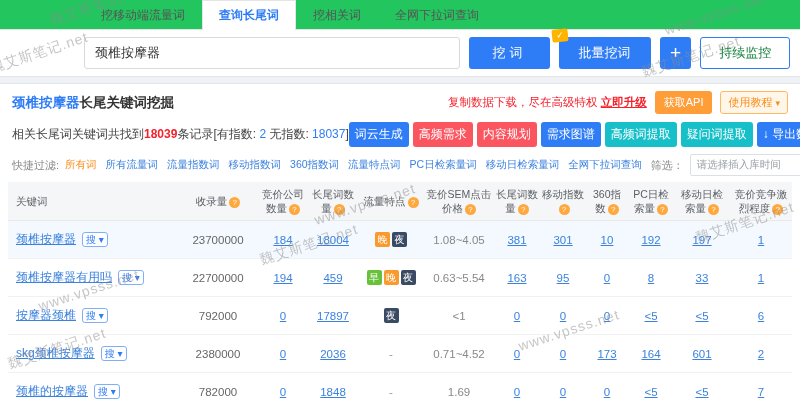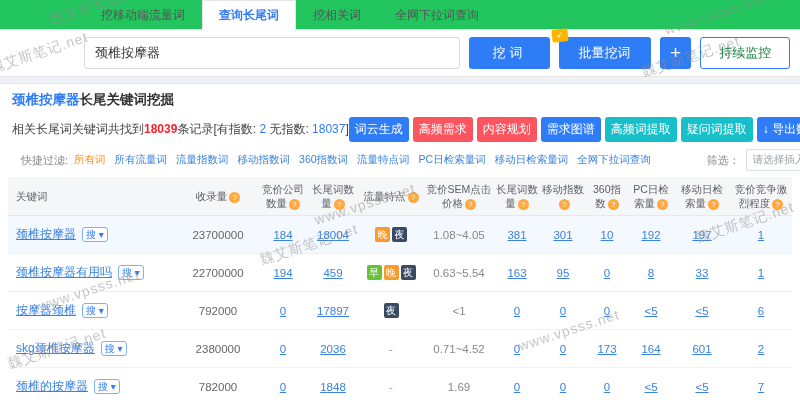--- a/index.html
+++ b/index.html
@@ -37,21 +37,21 @@
 .summary-row{display:flex;justify-content:space-between;align-items:center;padding:3px 12px;}
 .summary-text{font-size:12px;color:#444;white-space:nowrap;}
 .red{color:#f5222d;font-weight:bold;}
 .blue{color:#2e7cf6;}
 .actions{display:flex;gap:4px;}
 .act-btn{border:none;color:#fff;font-size:12px;padding:4px 6px;border-radius:3px;cursor:pointer;white-space:nowrap;font-family:inherit;}
 .act-blue{background:#2e7cf6;}
 .act-red{background:#fb5560;}
 .act-teal{background:#17c0c9;}
 
-.filter-row{display:flex;justify-content:space-between;align-items:center;padding:4px 21px 6px;gap:47px;}
+.filter-row{display:flex;justify-content:space-between;align-items:center;padding:4px 12px 6px;}
 .filters{display:flex;align-items:center;flex-wrap:nowrap;white-space:nowrap;}
 .f-label{color:#888;font-size:11px;margin-right:6px;}
 .filter-link{font-size:10.5px;color:#3b82de;margin-right:9px;cursor:pointer;text-decoration:none;}
 .filter-link.active{color:#fa8c16;}
 .select-wrap{display:flex;align-items:center;white-space:nowrap;}
 .select{height:22px;min-width:128px;border:1px solid #dcdfe6;background:#fff;color:#9aa0a6;font-size:10.5px;padding:0 6px;display:flex;align-items:center;justify-content:space-between;gap:10px;border-radius:2px;cursor:pointer;}
 
 table{width:784px;margin:0 8px;border-collapse:collapse;table-layout:fixed;}
 th{background:#f5f6f8;font-weight:400;color:#5c6066;font-size:10.5px;line-height:1.35;padding:5px 2px;text-align:center;vertical-align:middle;border-bottom:1px solid #e8e8e8;}
 th.left,td.left{text-align:left;padding-left:8px;}
@@ -99,20 +99,25 @@
   <button class="btn blue-btn plus">+</button>
   <button class="btn outline-btn">持续监控</button>
 </div>
 
 <div class="band"></div>
 
 <div class="content">
   <div class="section-header">
     <div class="title">
       <span class="kw">颈椎按摩器</span><span>长尾关键词挖掘</span>
+    </div>
+    <div class="sec-right">
+      <span class="promo"><span>复制数据下载，尽在高级特权</span> <a class="upgrade">立即升级</a></span>
+      <button class="api-btn">获取API</button>
+      <button class="tut-btn"><span>使用教程</span><span class="caret">▾</span></button>
     </div>
   </div>
 
   <div class="summary-row">
     <div class="summary-text">
       <span>相关长尾词关键词共找到</span><span class="red">18039</span><span>条记录[有指数: </span><span class="blue">2</span><span> 无指数: </span><span class="blue">18037</span><span>]</span>
     </div>
     <div class="actions" id="actions">
         <button class="act-btn act-blue">词云生成</button>
         <button class="act-btn act-red">高频需求</button>

